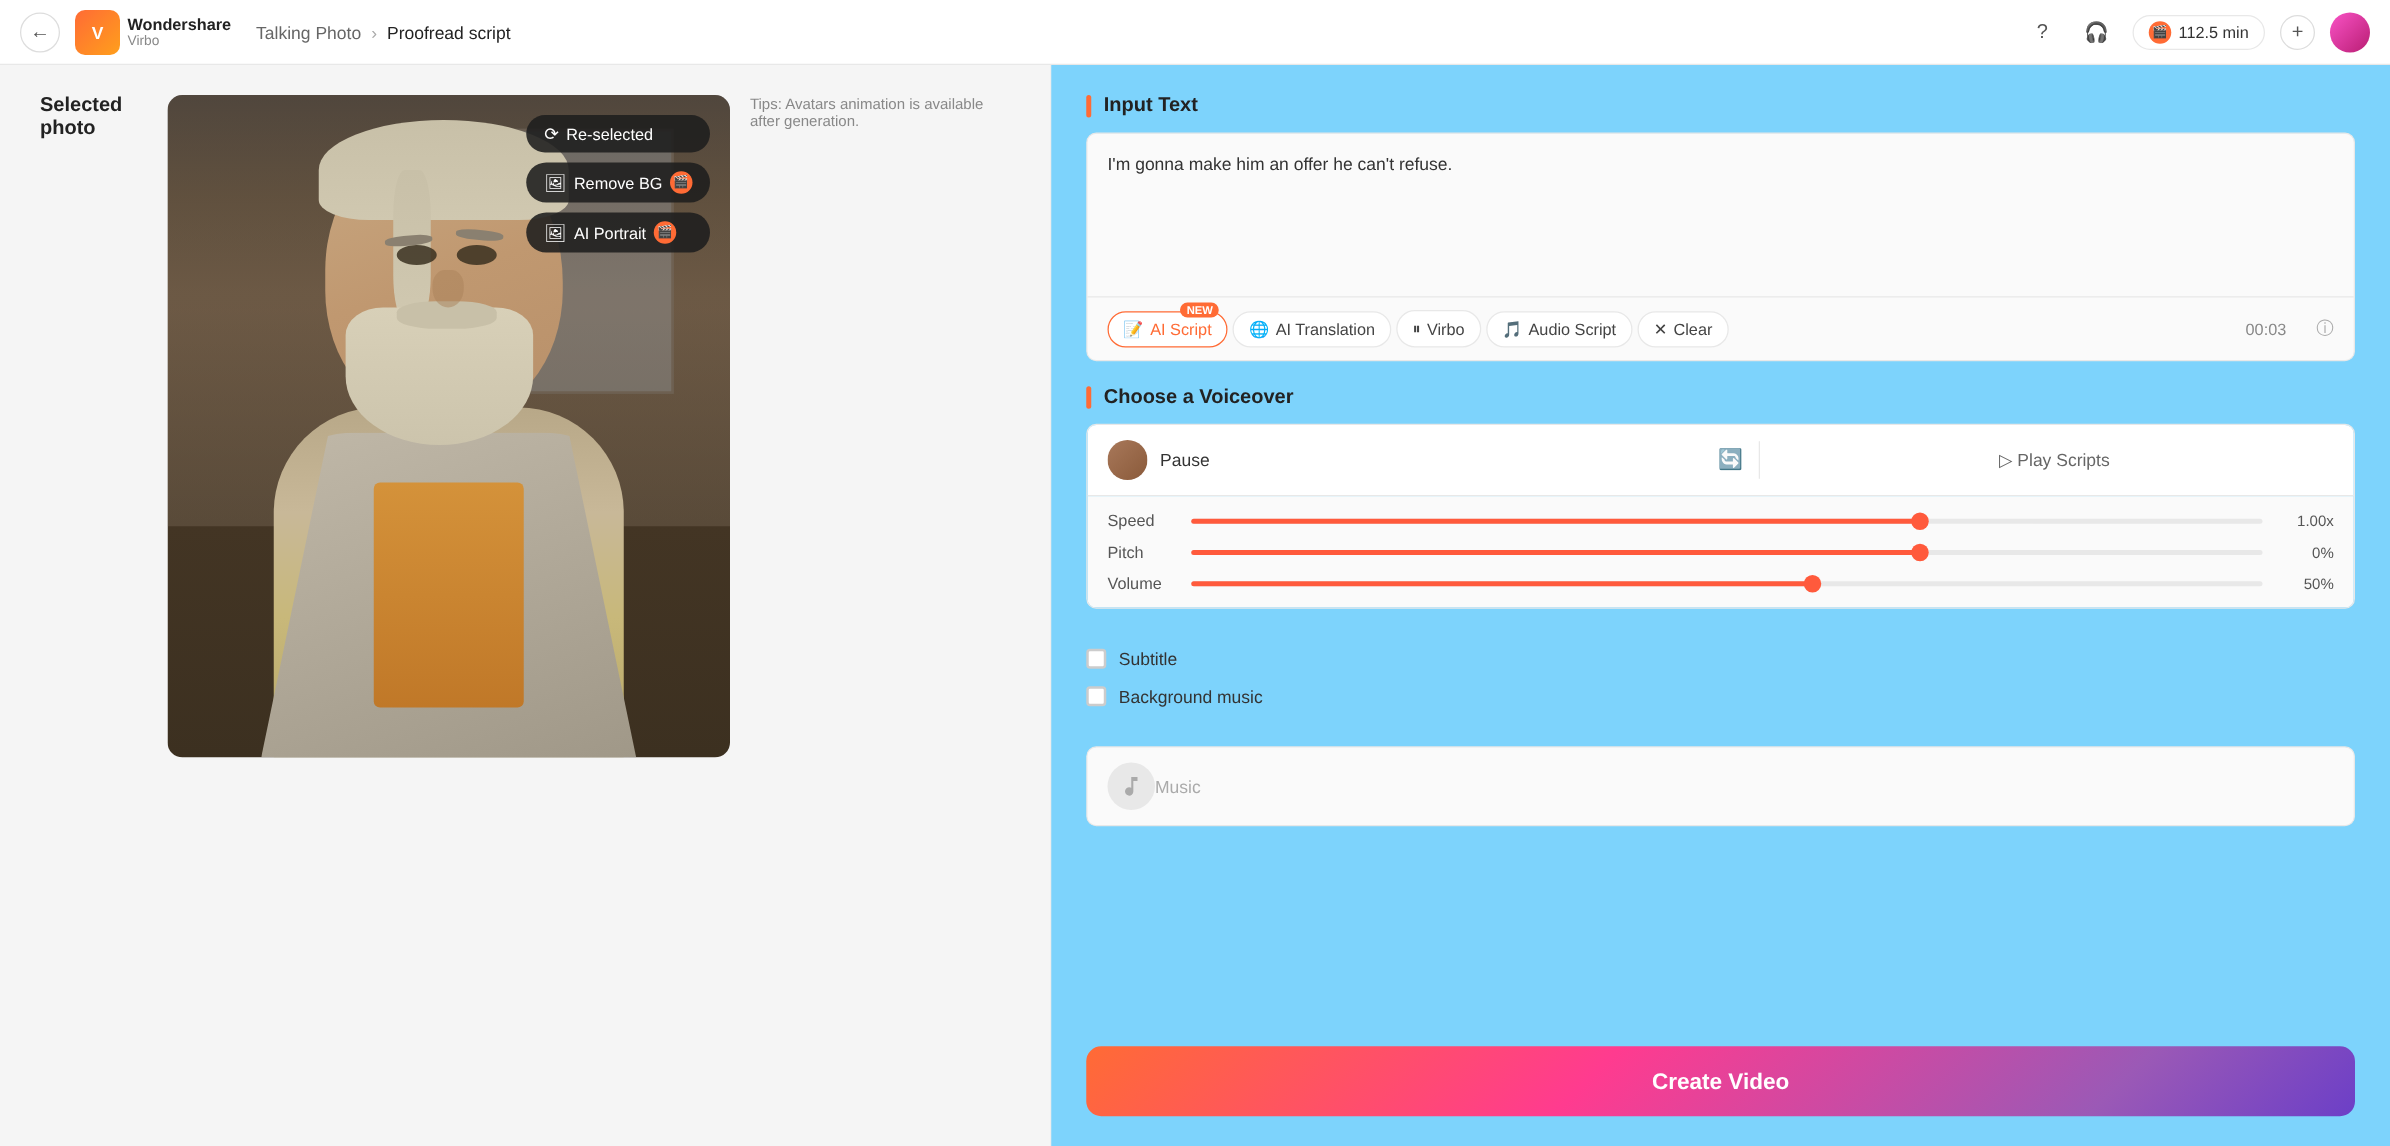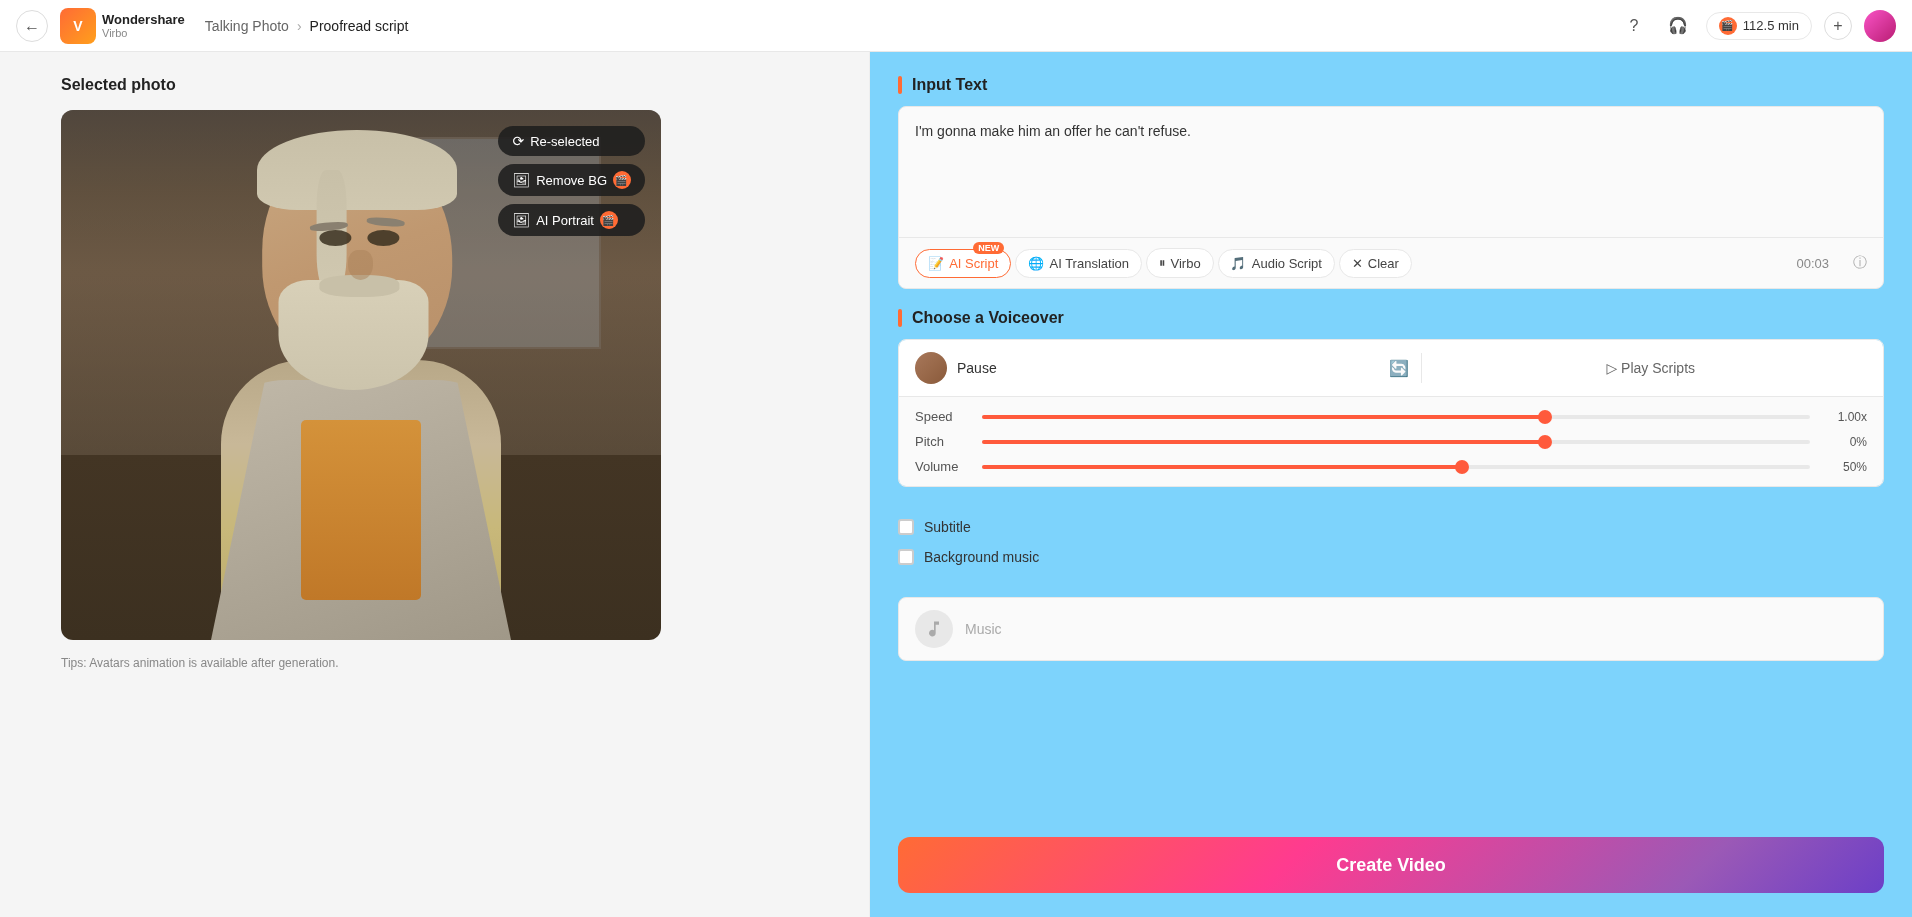--- a/index.html
+++ b/index.html
@@ -100,24 +100,23 @@
       flex: 1;
       display: flex;
       overflow: hidden;
     }
 
     
     .left-panel {
       flex: 0 0 840px;
       padding: 24px 32px;
       display: flex;
-      flex-direction: column;
+      flex-direction: row;
       gap: 16px;
       background: #f5f5f5;
-      margin-left: 29px;
     }
     .left-panel-title {
       font-size: 16px;
       font-weight: 600;
       color: #222;
     }
     .photo-container {
       position: relative;
       width: 600px;
       height: 530px;
@@ -351,21 +350,21 @@
     .checkbox-label {
       font-size: 14px;
       color: #333;
     }
 
     
     .music-section {
       border: 1px solid #e8e8e8;
       border-radius: 8px;
       padding: 12px 16px;
-      display: flex; align-items: center; gap: 12px;
+      display: flex; align-items: center; 
       background: #fafafa;
     }
     .music-icon {
       width: 38px; height: 38px;
       border-radius: 50%;
       background: #e8e8e8;
       display: flex; align-items: center; justify-content: center;
       font-size: 18px;
       color: #aaa;
     }

